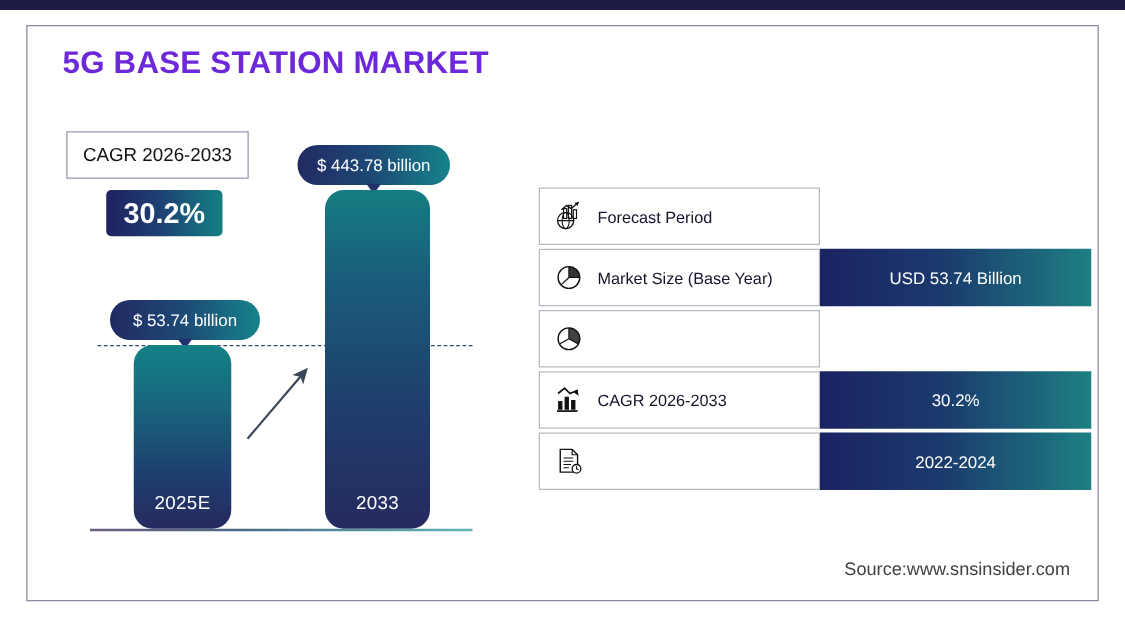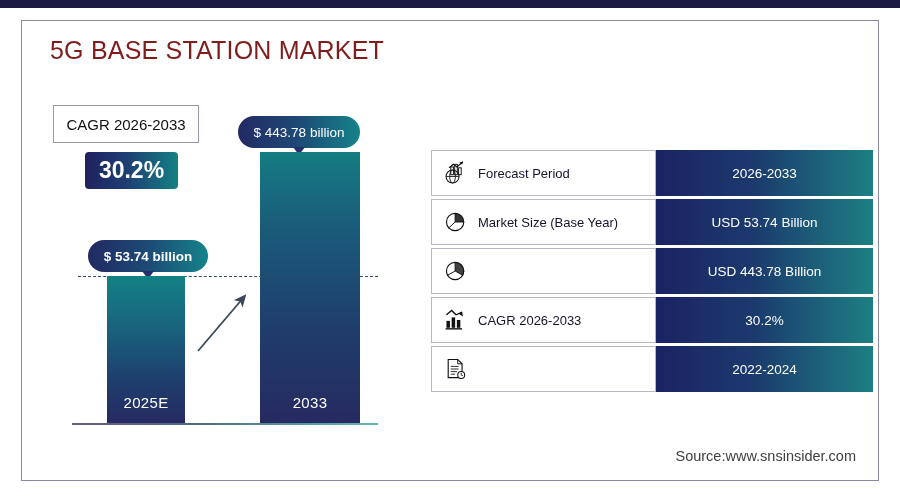--- a/index.html
+++ b/index.html
@@ -14,47 +14,47 @@
     position:absolute; left:0; top:0; width:900px; height:8px;
     background:#1b1b45;
   }
   #frame {
     position:absolute; left:21px; top:20px; width:858px; height:461px;
     border:1.5px solid #8a87a0;
     background:#ffffff;
   }
   #title {
     position:absolute; left:50px; top:36px;
-    font-size:25px; font-weight:normal; letter-spacing:.2px;
-    color:#7f1d1d; font-family:"Liberation Sans", sans-serif;
+    font-size:25px; font-weight:bold; letter-spacing:.2px;
+    color:#6d28d9; font-family:"Liberation Sans", sans-serif;
     white-space:nowrap;
   }
   
   #cagr-box {
     position:absolute; left:53px; top:105px; width:146px; height:38px;
     border:1px solid #9a97ad; background:#fff;
     display:flex; align-items:center; justify-content:center;
     font-size:15px; color:#111;
   }
   #cagr-badge {
     position:absolute; left:85px; top:152px; width:93px; height:37px;
     border-radius:4px;
     background:linear-gradient(90deg,#20215e 0%,#1d3f72 45%,#158084 100%);
     display:flex; align-items:center; justify-content:center;
     color:#ffffff; font-size:23px; font-weight:bold;
   }
   
   #chart { position:absolute; left:0; top:0; width:430px; height:461px; }
-  .bar { position:absolute; }
+  .bar { position:absolute;border-radius:15px; }
   #bar-2025 {
     left:107px; top:276px; width:78px; height:147px;
     background:linear-gradient(180deg,#138185 0%,#18687f 30%,#1e3f6e 70%,#262a60 100%);
   }
   #bar-2033 {
-    left:260px; top:152px; width:100px; height:271px;
+    left:260px; top:152px; width:84px; height:271px;
     background:linear-gradient(180deg,#147d82 0%,#1a5e7b 25%,#1f3d6c 65%,#262a60 100%);
   }
   .bar-label {
     position:absolute; width:100%; bottom:12px; text-align:center;
     color:#ffffff; font-size:15px; letter-spacing:.3px;
   }
   #dashline {
     position:absolute; left:78px; top:275.5px; width:300px; height:0;
     border-top:1.4px dashed #2b4a6e;
   }
@@ -66,21 +66,21 @@
     position:absolute; height:32px; border-radius:16px;
     background:linear-gradient(90deg,#222a63 0%,#1d4a76 50%,#15838a 100%);
     color:#fff; display:flex; align-items:center; justify-content:center;
     font-size:13.5px; white-space:nowrap;
   }
   .pill .tip {
     position:absolute; left:50%; bottom:-7px; margin-left:-6px;
     width:0; height:0; border-left:6px solid transparent;
     border-right:6px solid transparent; border-top:8px solid #23306a;
   }
-  #pill-2025 { left:88px; top:240px; width:120px;font-weight:bold; }
+  #pill-2025 { left:88px; top:240px; width:120px; }
   #pill-2033 { left:238px; top:116px; width:122px; }
   #growth-arrow { position:absolute; left:190px; top:285px; }
   
   #table {
     position:absolute; left:431px; top:150px; width:442px;
   }
   .trow {
     display:flex; height:46px; margin-bottom:3px; align-items:stretch;
   }
   .tlabel {
@@ -159,23 +159,20 @@
         <ellipse cx="11" cy="19" rx="3.3" ry="7.5" fill="none" stroke="#111" stroke-width="1"></ellipse>
         <line x1="3.5" y1="19" x2="18.5" y2="19" stroke="#111" stroke-width="1"></line>
         <rect x="9" y="8" width="3" height="9" fill="none" stroke="#111" stroke-width="1.1"></rect>
         <rect x="13.5" y="5" width="3" height="12" fill="none" stroke="#111" stroke-width="1.1"></rect>
         <rect x="18" y="9" width="3" height="8" fill="none" stroke="#111" stroke-width="1.1"></rect>
         <polyline points="7,9 12,5 16,8 23,2" fill="none" stroke="#111" stroke-width="1.3"></polyline>
         <polygon points="23,2 19,2.5 22,5.5" fill="#111"></polygon>
       </svg>
       <span class="txt">Forecast Period</span>
     </div>
-    <div class="tvalue">
-      <span>2026-2033</span>
-    </div>
   </div>
 
   <div class="trow">
     <div class="tlabel">
       <svg class="ico" viewBox="0 0 30 30">
         <circle cx="14" cy="15" r="10" fill="none" stroke="#111" stroke-width="1.3"></circle>
         <line x1="14" y1="15" x2="14" y2="5" stroke="#111" stroke-width="1.1"></line>
         <line x1="14" y1="15" x2="24" y2="15" stroke="#111" stroke-width="1.1"></line>
         <line x1="14" y1="15" x2="6.5" y2="22" stroke="#111" stroke-width="1.1"></line>
         <path d="M14,15 L14,5 A10,10 0 0,1 24,15 Z" fill="#111" opacity="0.85"></path>
@@ -189,23 +186,20 @@
 
   <div class="trow">
     <div class="tlabel">
       <svg class="ico" viewBox="0 0 30 30">
         <circle cx="14" cy="15" r="10" fill="none" stroke="#111" stroke-width="1.3"></circle>
         <line x1="14" y1="15" x2="14" y2="5" stroke="#111" stroke-width="1.1"></line>
         <line x1="14" y1="15" x2="23" y2="20" stroke="#111" stroke-width="1.1"></line>
         <line x1="14" y1="15" x2="5" y2="20" stroke="#111" stroke-width="1.1"></line>
         <path d="M14,15 L14,5 A10,10 0 0,1 23,20 Z" fill="#111" opacity="0.8"></path>
       </svg>
-    </div>
-    <div class="tvalue">
-      <span>USD 443.78 Billion</span>
     </div>
   </div>
 
   <div class="trow">
     <div class="tlabel">
       <svg class="ico" viewBox="0 0 30 30">
         <rect x="4" y="16" width="4" height="8" fill="#111"></rect>
         <rect x="10" y="12" width="4" height="12" fill="#111"></rect>
         <rect x="16" y="15" width="4" height="9" fill="#111"></rect>
         <rect x="3" y="24.4" width="19" height="1.6" fill="#111"></rect>

